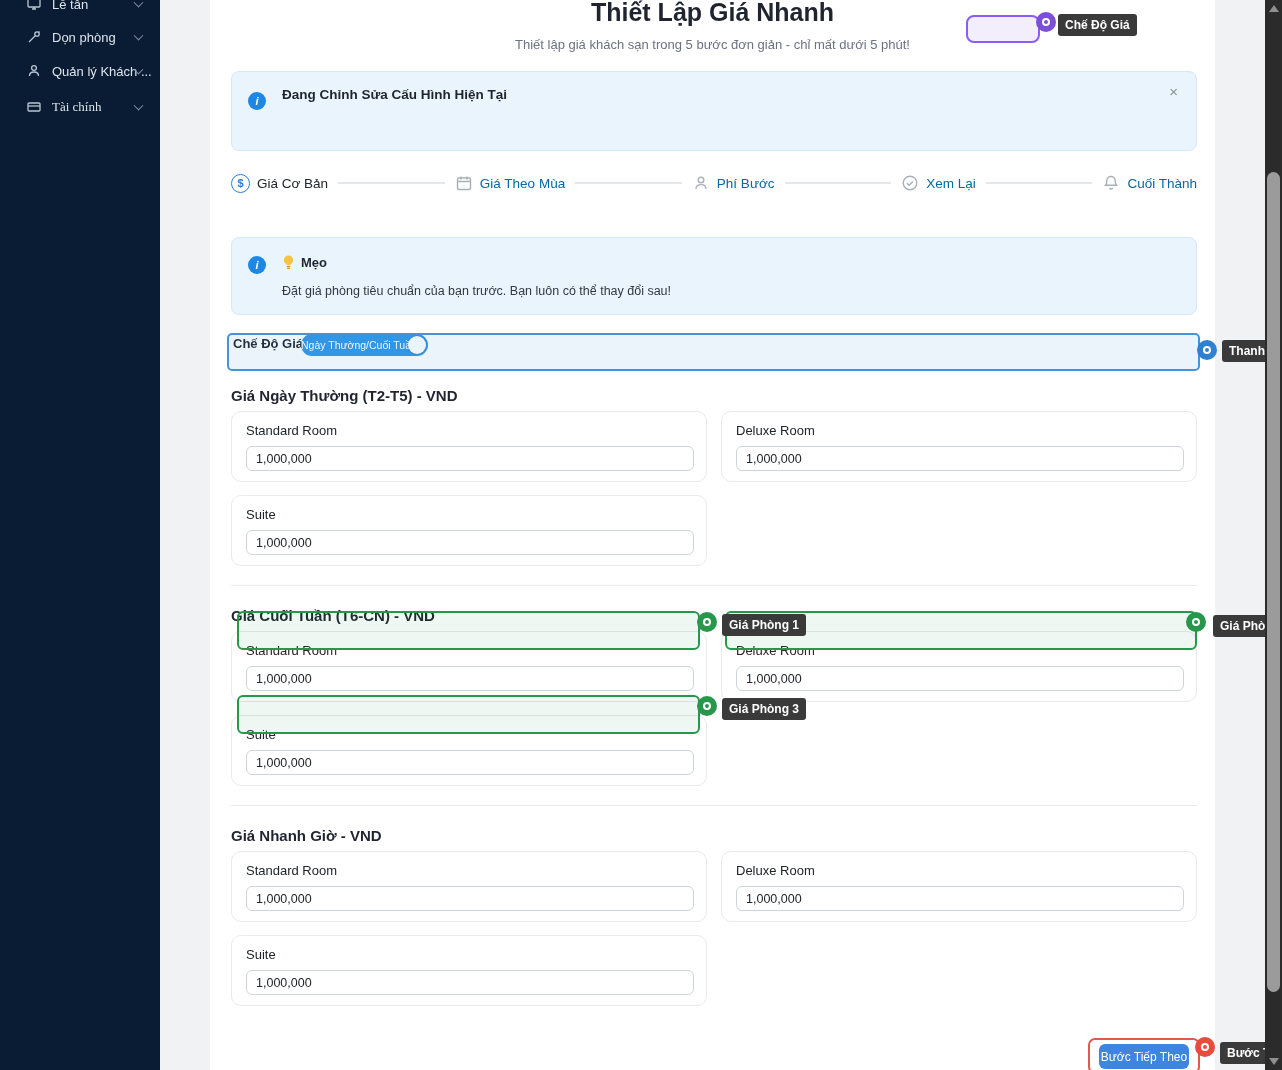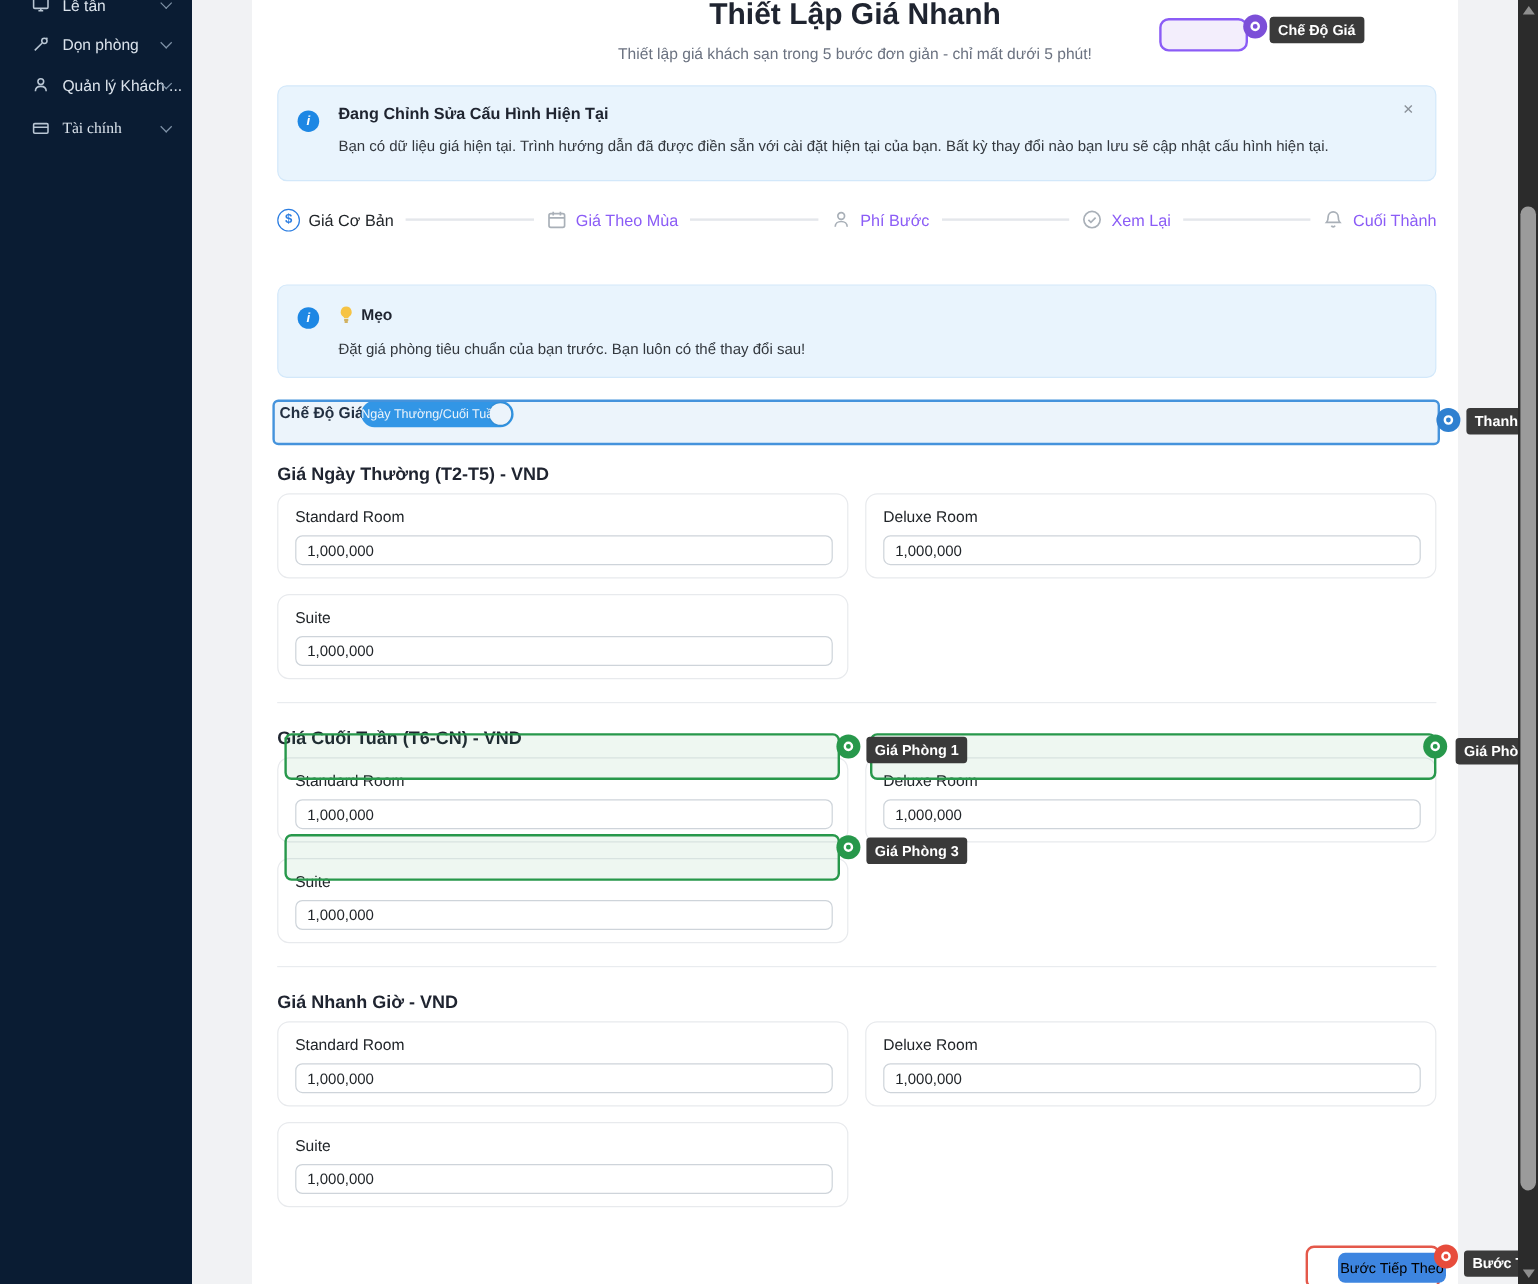--- a/index.html
+++ b/index.html
@@ -22,21 +22,21 @@
   .bluebox { position:absolute; left:231px; width:966px; background:#e9f4fd; border:1px solid #d3e8fa; border-radius:8px; z-index:2; }
   .info-circle { position:absolute; left:16px; width:18px; height:18px; border-radius:50%; background:#1d87e4; color:#fff; font-size:11px; font-weight:700; text-align:center; line-height:18px; font-style:italic; }
   .alert-title { position:absolute; left:50px; top:15px; font-size:13.5px; font-weight:700; color:#1f2430; }
   .alert-body  { position:absolute; left:50px; top:43px; right:40px; font-size:12.5px; color:#33383e; }
   .alert-close { position:absolute; right:18px; top:12px; font-size:15px; color:#8a9199; cursor:pointer; line-height:15px;}
   .tip-title-row { position:absolute; left:50px; top:17px; display:flex; align-items:center; gap:6px; font-size:13px; font-weight:700; color:#1f2430; }
   .tip-body { position:absolute; left:50px; top:46px; font-size:12.5px; color:#33383e; }
   
   .stepper { position:absolute; left:231px; top:170px; width:966px; height:26px; display:flex; align-items:center; z-index:2; }
   .step { display:flex; align-items:center; gap:7px; cursor:pointer; white-space:nowrap; }
-  .step .st-label { font-size:13.5px; color:#8b5cf6; }
+  .step .st-label { font-size:13.5px; color:#0369a1; }
   .step.active .st-label { color:#212529; }
   .step-line { flex:1 1 auto; height:1.5px; background:#e4e7eb; margin:0 10px; }
   .dollar-badge { width:19px; height:19px; border:1.6px solid #2b7de1; border-radius:50%; color:#2b7de1; font-size:11px; font-weight:700; text-align:center; line-height:16px; }
   .st-svg { width:18px; height:18px; color:#a9b0b8; }
   
   .mode-label { position:absolute; left:233px; top:336px; font-size:13px; font-weight:700; color:#1f2430; z-index:3; }
   .toggle-pill { position:absolute; left:301px; top:334px; width:127px; height:22px; background:#3097e8; border-radius:11px; display:flex; align-items:center; cursor:pointer; z-index:3; }
   .toggle-text { flex:1; color:#fff; font-size:10.5px; text-align:center; padding-right:14px; white-space:nowrap; }
   .toggle-knob { position:absolute; right:2px; top:2px; width:18px; height:18px; background:#fff; border-radius:50%; box-shadow:0 0 2px rgba(0,0,0,.25); }
   
@@ -52,21 +52,21 @@
   .ann.green  { border:2px solid #27984b; background:rgba(39,152,75,.08); border-radius:6px; }
   .ann.red    { border:2px solid #e4584a; border-radius:7px; }
   .badge { position:absolute; width:20px; height:20px; border-radius:50%; z-index:35; display:flex; align-items:center; justify-content:center; }
   .badge .ring { width:8px; height:8px; border:2px solid #fff; border-radius:50%; }
   .badge.purple { background:#7c4fd8; }
   .badge.blue   { background:#2f80d0; }
   .badge.green  { background:#27984b; }
   .badge.red    { background:#e74c3c; }
   .tooltip { position:absolute; height:22px; background:#3a3a3a; color:#fff; font-size:12px; font-weight:700; line-height:22px; padding:0 7px; border-radius:3px; white-space:nowrap; overflow:hidden; z-index:40; }
   
-  .next-btn { position:absolute; left:1099px; top:1044px; width:90px; height:25px; background:#3d85e0; border:none; border-radius:6px; color:#000000; font-size:12px; font-family:inherit; cursor:pointer; z-index:31;margin-left:16px; }
+  .next-btn { position:absolute; left:1099px; top:1044px; width:90px; height:25px; background:#3d85e0; border:none; border-radius:6px; color:#ffffff; font-size:12px; font-family:inherit; cursor:pointer; z-index:31; }
   
   .scrollbar { position:absolute; left:1265px; top:0; width:17px; height:1070px; background:#2b2b2b; z-index:50; }
   .sb-thumb { position:absolute; left:2px; top:172px; width:13px; height:820px; background:#9b9b9b; border-radius:7px; }
   .sb-up, .sb-down { position:absolute; left:3.5px; width:0; height:0; border-left:5px solid transparent; border-right:5px solid transparent; }
   .sb-up   { top:5px;    border-bottom:7px solid #8f8f8f; }
   .sb-down { bottom:5px; border-top:7px solid #8f8f8f; }
 </style>
 </head>
 <body>
 
@@ -107,21 +107,20 @@
 </nav>
 
 <div class="main-card"></div>
 
 <h1 class="page-title">Thiết Lập Giá Nhanh</h1>
 <div class="page-subtitle">Thiết lập giá khách sạn trong 5 bước đơn giản - chỉ mất dưới 5 phút!</div>
 
 <div class="bluebox" style="top:71px; height:80px;">
   <span class="info-circle" style="top:20px;">i</span>
   <div class="alert-title">Đang Chỉnh Sửa Cấu Hình Hiện Tại</div>
-  <div class="alert-body">Bạn có dữ liệu giá hiện tại. Trình hướng dẫn đã được điền sẵn với cài đặt hiện tại của bạn. Bất kỳ thay đổi nào bạn lưu sẽ cập nhật cấu hình hiện tại.</div>
   <span class="alert-close">×</span>
 </div>
 
 <div class="stepper">
   <div class="step active">
     <span class="dollar-badge">$</span>
     <span class="st-label">Giá Cơ Bản</span>
   </div>
   <div class="step-line"></div>
   <div class="step">

